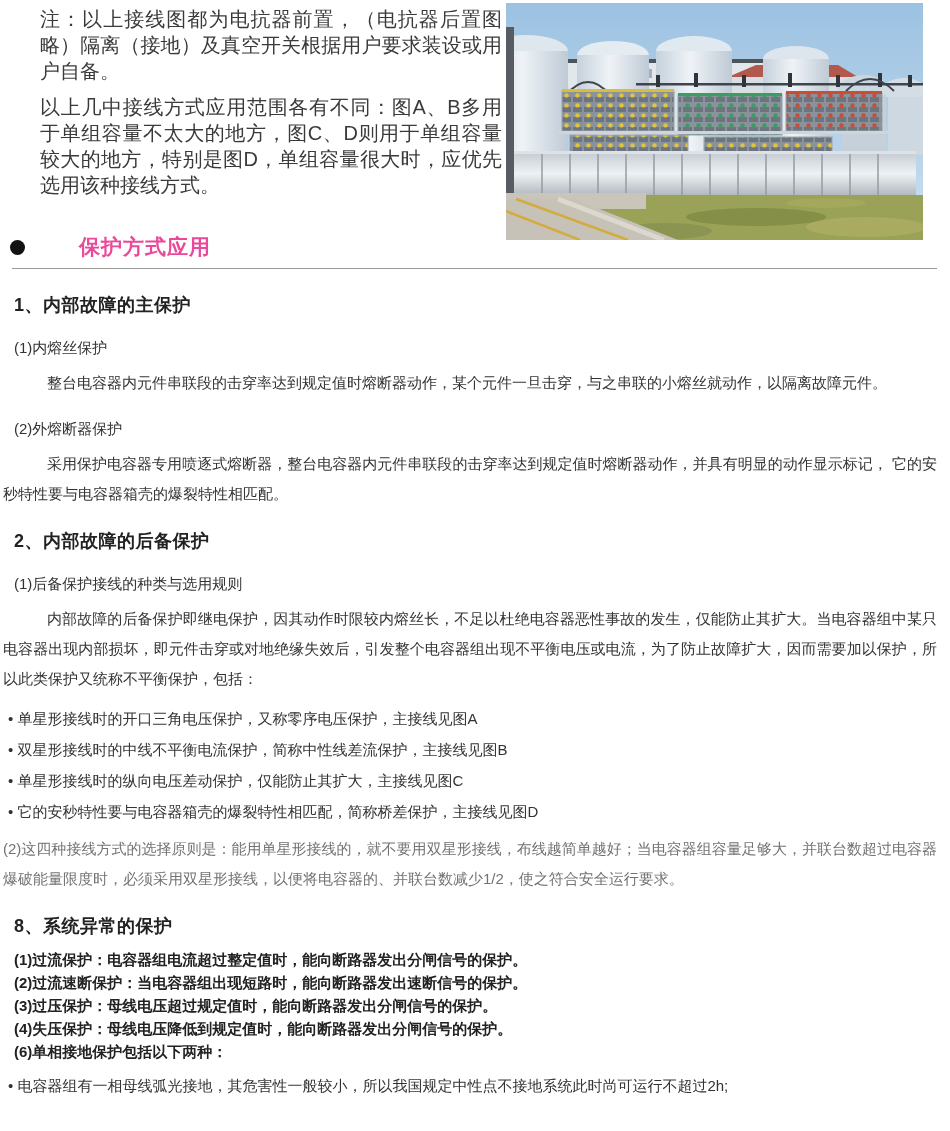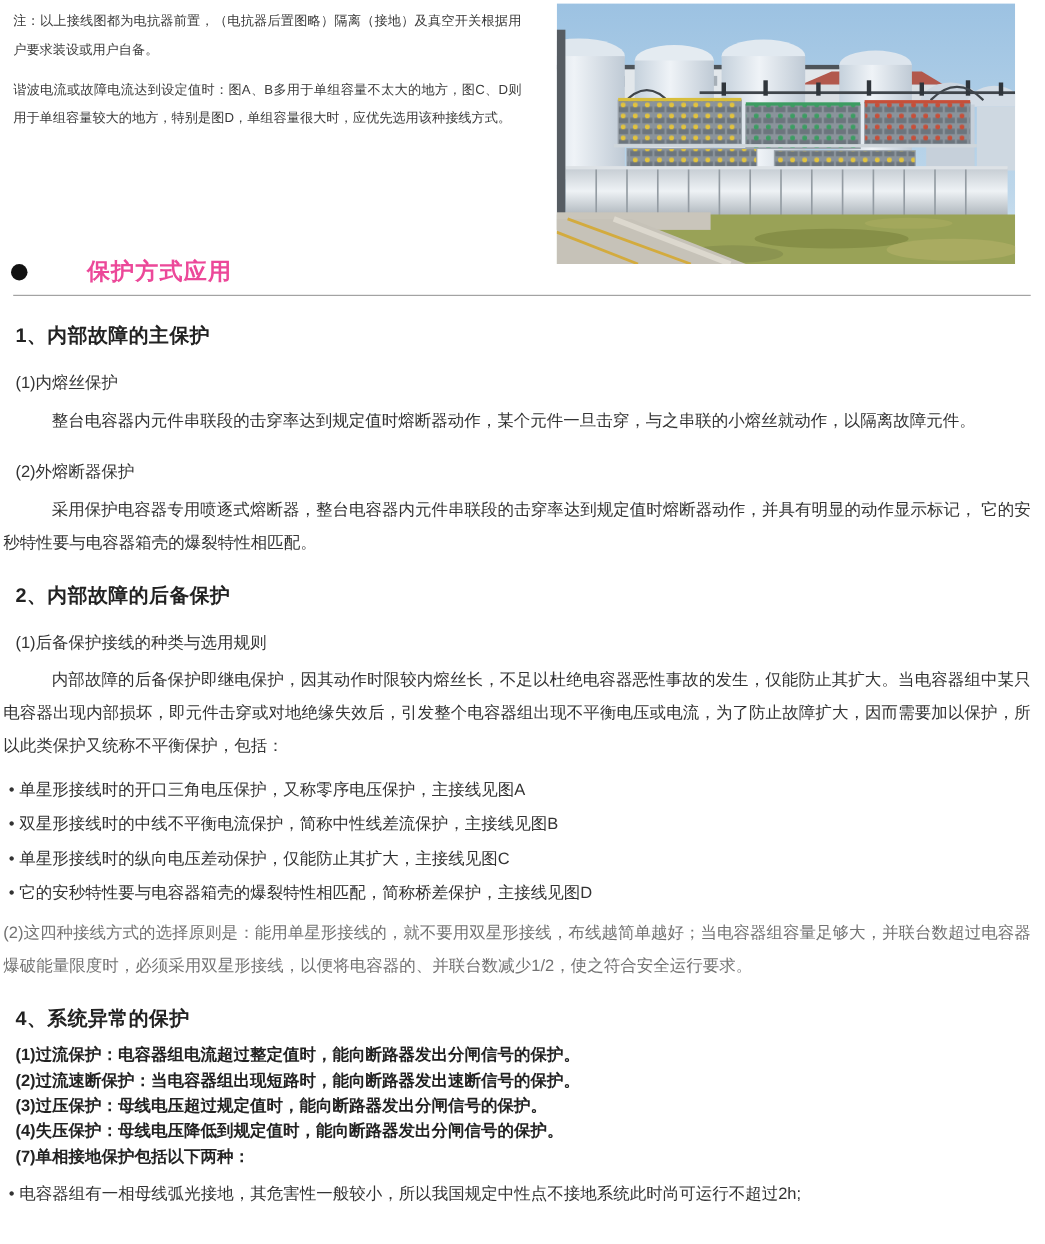--- a/index.html
+++ b/index.html
@@ -9,22 +9,22 @@
     background: #ffffff;
     color: #333;
     font-family: "Liberation Sans", "DejaVu Sans", sans-serif;
     overflow: hidden;
   }
   .page { position: relative; width: 950px; height: 1131px; }
 
   
   .top-area { position: relative; height: 228px; }
   .notes {
-    position: absolute; left: 12px; top: 6px; width: 462px;
-    font-size: 12px; line-height: 26px; color: #3a3a3a; text-align: justify;
+    position: absolute; left: 40px; top: 6px; width: 462px;
+    font-size: 20px; line-height: 26px; color: #3a3a3a; text-align: justify;
   }
   .notes p { margin: 0 0 10px 0; }
   .photo-frame {
     position: absolute; left: 506px; top: 3px; width: 417px; height: 237px;
     overflow: hidden;
   }
   .photo-frame svg { display: block; }
 
   
   .sec-head { display: flex; align-items: center; margin: 6px 0 0 10px; height: 26px; }
@@ -50,21 +50,21 @@
   ul.bullets.wide li { margin-bottom: 19px; }
 </style>
 </head>
 <body>
 
 <div class="page">
 
   <div class="top-area">
     <div class="notes">
       <p>注：以上接线图都为电抗器前置，（电抗器后置图略）隔离（接地）及真空开关根据用户要求装设或用户自备。</p>
-      <p>谐波电流或故障电流达到设定值时：图A、B多用于单组容量不太大的地方，图C、D则用于单组容量较大的地方，特别是图D，单组容量很大时，应优先选用该种接线方式。</p>
+      <p>以上几中接线方式应用范围各有不同：图A、B多用于单组容量不太大的地方，图C、D则用于单组容量较大的地方，特别是图D，单组容量很大时，应优先选用该种接线方式。</p>
     </div>
 
     <div class="photo-frame">
       <svg width="417" height="237" viewBox="0 0 417 237" xmlns="http://www.w3.org/2000/svg">
         <defs>
           <linearGradient id="sky" x1="0" y1="0" x2="0" y2="1">
             <stop offset="0" stop-color="#9cc2e2"></stop>
             <stop offset="0.7" stop-color="#bcd6ea"></stop>
             <stop offset="1" stop-color="#d2e3f0"></stop>
           </linearGradient>
@@ -201,26 +201,26 @@
   <p class="label">(1)后备保护接线的种类与选用规则</p>
   <p class="body">内部故障的后备保护即继电保护，因其动作时限较内熔丝长，不足以杜绝电容器恶性事故的发生，仅能防止其扩大。当电容器组中某只电容器出现内部损坏，即元件击穿或对地绝缘失效后，引发整个电容器组出现不平衡电压或电流，为了防止故障扩大，因而需要加以保护，所以此类保护又统称不平衡保护，包括：</p>
   <ul class="bullets">
     <li>• 单星形接线时的开口三角电压保护，又称零序电压保护，主接线见图A</li>
     <li>• 双星形接线时的中线不平衡电流保护，简称中性线差流保护，主接线见图B</li>
     <li>• 单星形接线时的纵向电压差动保护，仅能防止其扩大，主接线见图C</li>
     <li>• 它的安秒特性要与电容器箱壳的爆裂特性相匹配，简称桥差保护，主接线见图D</li>
   </ul>
   <p class="rule">(2)这四种接线方式的选择原则是：能用单星形接线的，就不要用双星形接线，布线越简单越好；当电容器组容量足够大，并联台数超过电容器爆破能量限度时，必须采用双星形接线，以便将电容器的、并联台数减少1/2，使之符合安全运行要求。</p>
 
-  <h2 class="sub tight">4、系统异常的保护</h2>
+  <h2 class="sub tight">8、系统异常的保护</h2>
   <div class="bold-items">
     <p>(1)过流保护：电容器组电流超过整定值时，能向断路器发出分闸信号的保护。</p>
     <p>(2)过流速断保护：当电容器组出现短路时，能向断路器发出速断信号的保护。</p>
     <p>(3)过压保护：母线电压超过规定值时，能向断路器发出分闸信号的保护。</p>
     <p>(4)失压保护：母线电压降低到规定值时，能向断路器发出分闸信号的保护。</p>
-    <p>(7)单相接地保护包括以下两种：</p>
+    <p>(6)单相接地保护包括以下两种：</p>
   </div>
   <ul class="bullets wide">
     <li>• 电容器组有一相母线弧光接地，其危害性一般较小，所以我国规定中性点不接地系统此时尚可运行不超过2h;</li>
 
   </ul>
 
 </div>
 
 </body></html>

